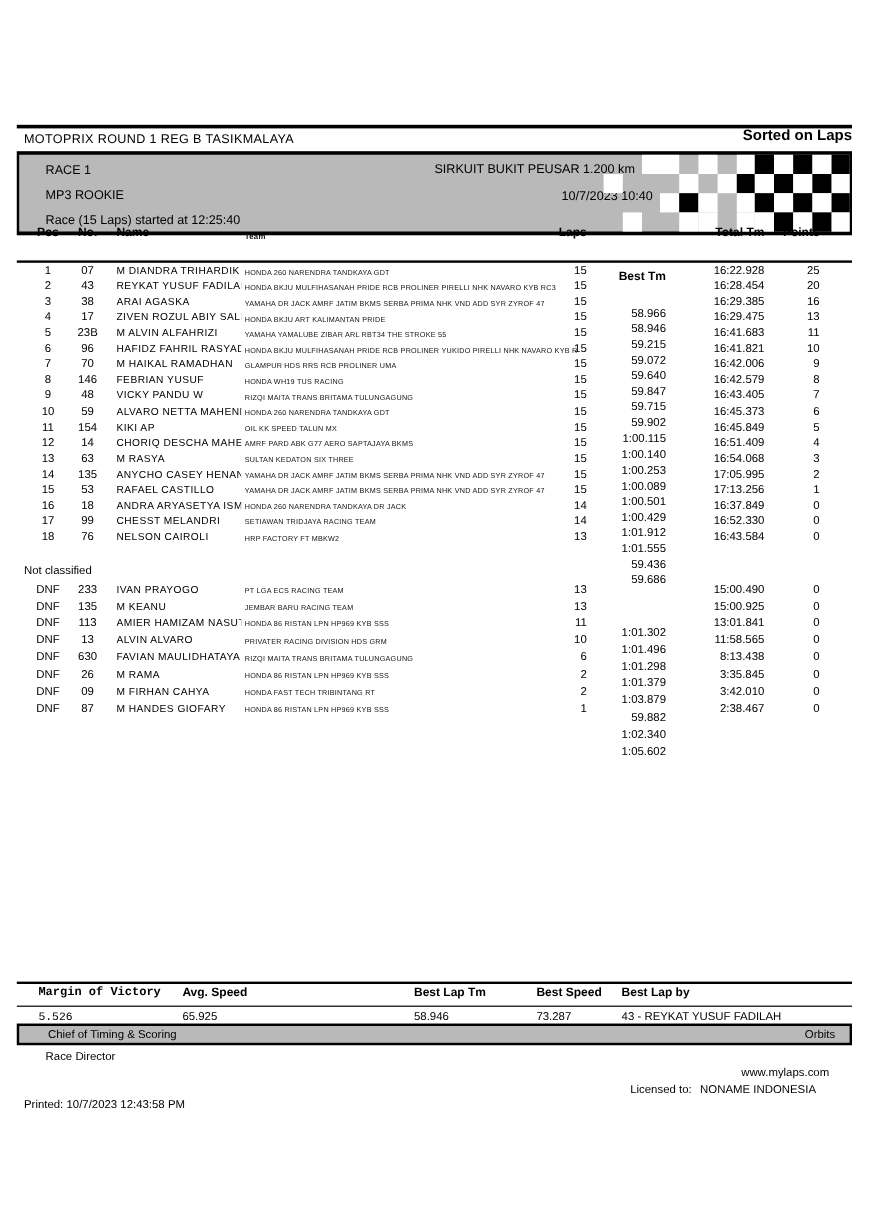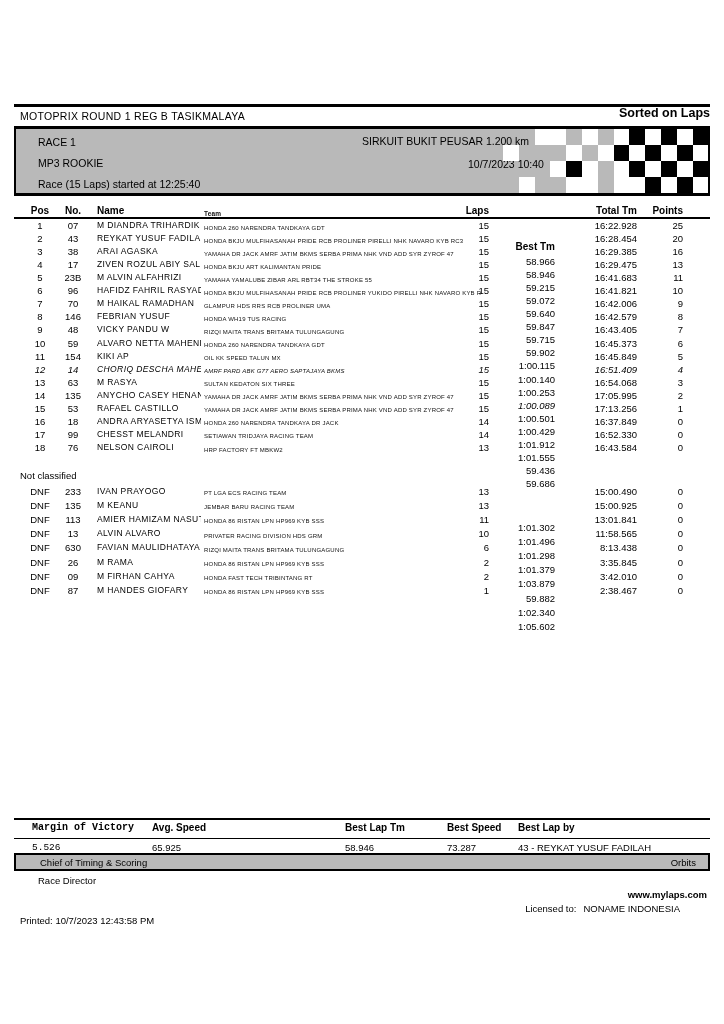--- a/index.html
+++ b/index.html
@@ -33,21 +33,21 @@
                color:#b6bac2; -webkit-text-stroke:2.5px #fff; paint-order:stroke fill;
                text-shadow:4px 3px 0 #7d828e; }
   .wm-line2 { margin-left:6px; margin-top:2px; }
   .wm-o { color:#d6cf3c; }
   .wm-line3 { margin-left:10px; margin-top:-2px; font-size:18px; color:#b6bac2;
                -webkit-text-stroke:1.5px #fff; paint-order:stroke fill; text-shadow:2px 2px 0 #7d828e;
                letter-spacing:1px; }
 
   
   .thead, .row { position:absolute; left:14px; width:696px; height:13px; }
-  .thead { top:204px; font-weight:bold; }
+  .thead { top:188px; font-weight:bold; }
   .cell { position:absolute; top:0; height:13px; line-height:13px; font-size:9.5px; white-space:nowrap; }
   .c-pos    { left:4px;   width:44px; text-align:center; }
   .c-no     { left:44px;  width:30px; text-align:center; }
   .c-name   { left:83px;  width:104px; overflow:hidden; font-size:8.5px; letter-spacing:.4px; }
   .c-team   { left:190px; width:282px; overflow:hidden; font-size:6px; letter-spacing:.2px; top:2.5px; color:#111; }
   .c-laps   { left:415px; width:60px; text-align:right; }
   .c-best   { left:481px; width:60px; text-align:right;margin-top:36px; }
   .c-total  { left:563px; width:60px; text-align:right; }
   .c-points { left:609px; width:60px; text-align:right; }
   .thead .cell { font-size:10px; }
@@ -60,21 +60,21 @@
   .sum-label { position:absolute; top:822px; font-size:10px; font-weight:bold; white-space:nowrap; }
   .sum-value { position:absolute; top:842px; font-size:9.5px; white-space:nowrap; }
   .sx0 { left:32px;font-family:Liberation Mono, monospace; } .sx1 { left:152px; } .sx2 { left:345px; } .sx3 { left:447px; } .sx4 { left:518px; }
 
   .officials-bar { position:absolute; left:14px; top:853px; width:696px; height:18px;
                    background:#b9b9b9; border:2px solid #000; }
   .officials-bar .chief  { position:absolute; left:24px; top:1px; font-size:9.5px; line-height:13px; }
   .officials-bar .orbits { position:absolute; right:12px; top:1px; font-size:9.5px; line-height:13px; }
   .race-director { position:absolute; left:38px; top:875px; font-size:9.5px; }
 
-  .website  { position:absolute; right:17px; top:889px; font-size:9.5px;font-weight:bold; }
+  .website  { position:absolute; right:33px; top:889px; font-size:9.5px; }
   .licensed { position:absolute; right:44px; top:903px; font-size:9.5px; }
   .licensed .lv { margin-left:7px; }
   .printed  { position:absolute; left:20px; top:915px; font-size:9.5px; }
 </style>
 </head>
 <body>
 
 <div class="page">
 
   <div class="rule rule-top"></div>
@@ -244,21 +244,21 @@
       <div class="row" style="top: 349.6px;">
         <div class="cell c-pos">11</div>
         <div class="cell c-no">154</div>
         <div class="cell c-name">KIKI AP</div>
         <div class="cell c-team">OIL KK SPEED TALUN MX</div>
         <div class="cell c-laps">15</div>
         <div class="cell c-best">1:00.253</div>
         <div class="cell c-total">16:45.849</div>
         <div class="cell c-points">5</div>
       </div>
-      <div class="row" style="top: 362.66px; font-style: italic;">
+      <div class="row" style="top: 362.66px;">
         <div class="cell c-pos">12</div>
         <div class="cell c-no">14</div>
         <div class="cell c-name">CHORIQ DESCHA MAHEI</div>
         <div class="cell c-team">AMRF PARD ABK G77 AERO SAPTAJAYA BKMS</div>
         <div class="cell c-laps">15</div>
         <div class="cell c-best">1:00.089</div>
         <div class="cell c-total">16:51.409</div>
         <div class="cell c-points">4</div>
       </div>
       <div class="row" style="top: 375.72px;">

